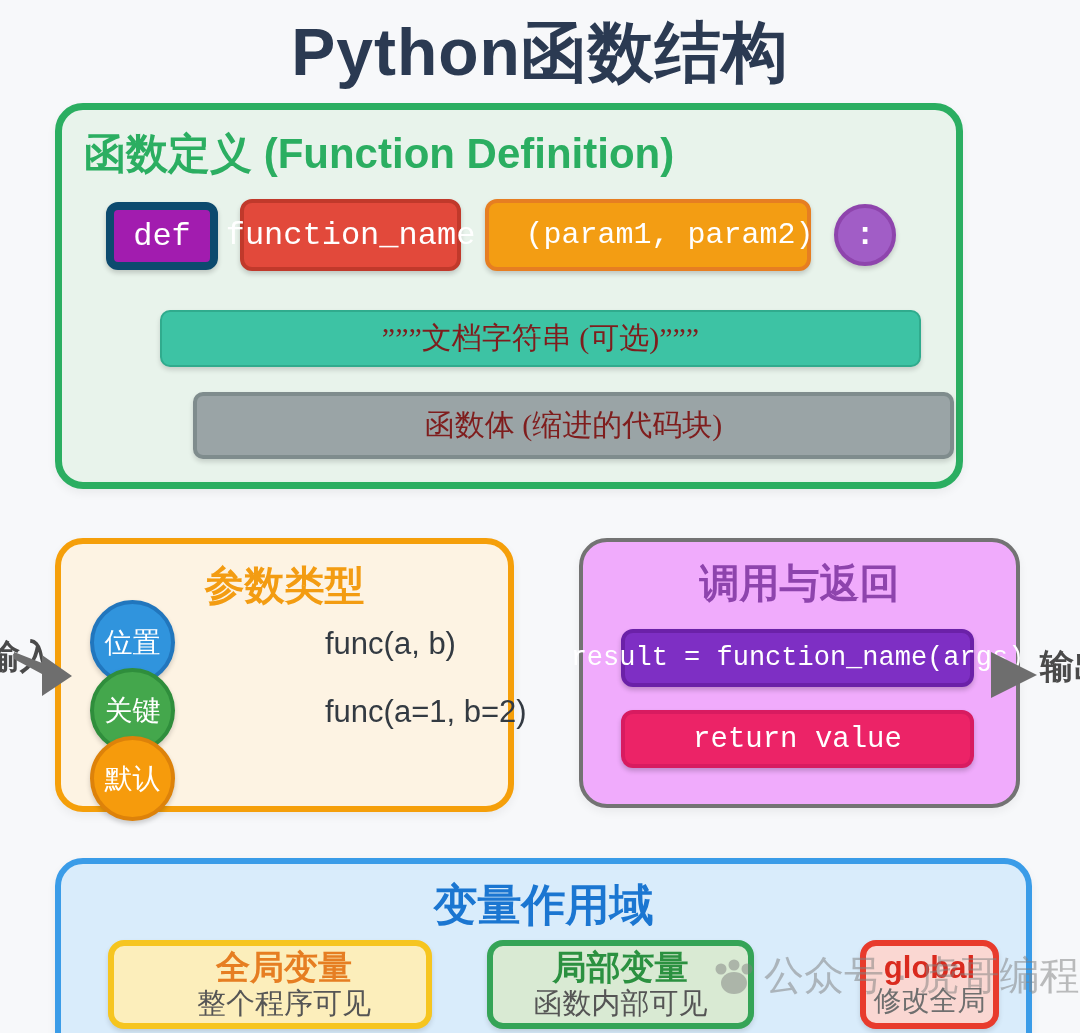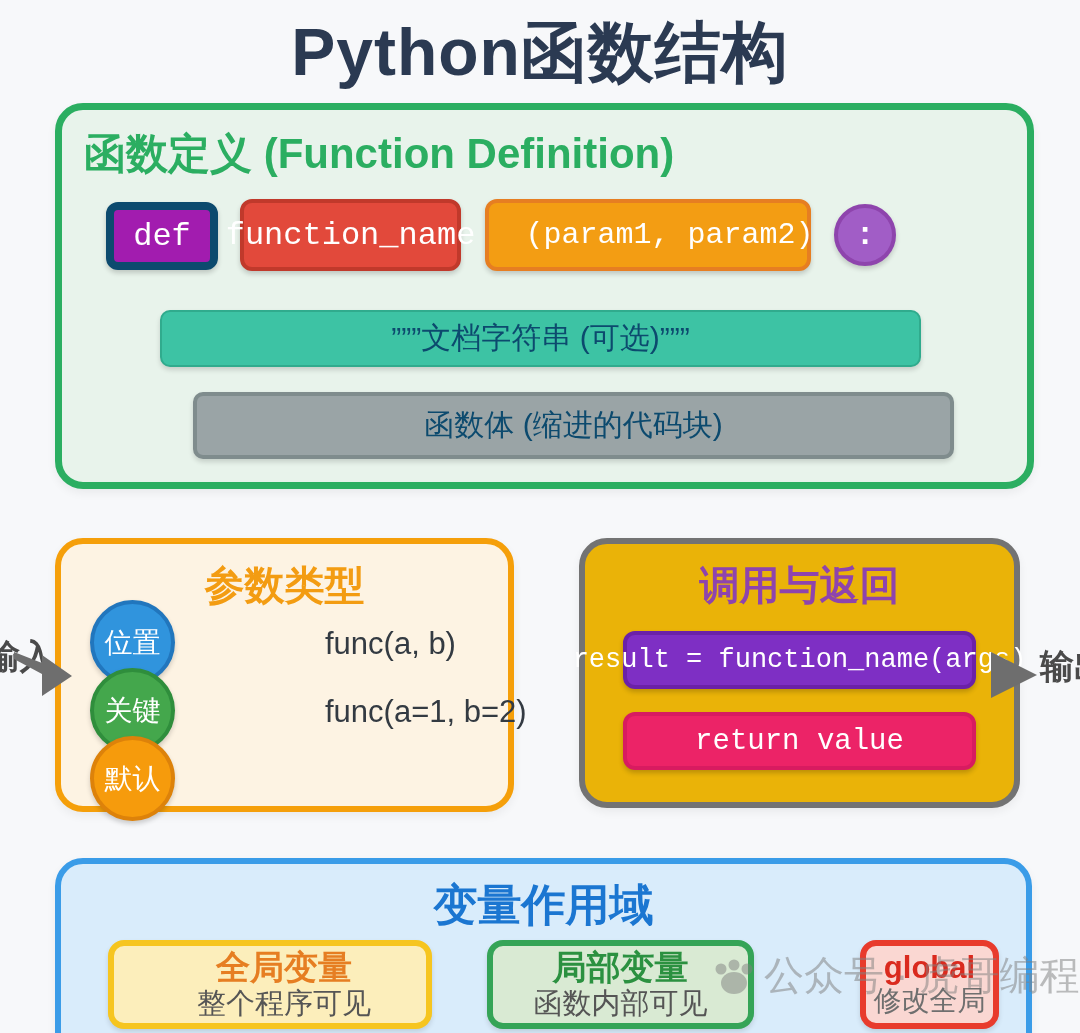--- a/index.html
+++ b/index.html
@@ -14,39 +14,39 @@
   
   .page-title {
     position:absolute; top:8px; left:0; width:100%;
     text-align:center; font-size:66px; font-weight:800;
     color:#2b3a52; letter-spacing:1px;
   }
 
   
   .container { position:absolute; border-radius:28px; box-shadow:0 4px 10px rgba(0,0,0,0.06); }
 
-  .def-container { left:55px; top:103px; width:979px; height:386px;
+  .def-container { left:55px; top:103px; width:908px; height:386px;
     background:#e8f3eb; border:7px solid #2bae61; }
   .def-heading { position:absolute; left:22px; top:16px;
     font-size:42px; font-weight:bold; color:#2bae61; white-space:nowrap; }
 
   .token {
     position:absolute; display:flex; align-items:center; justify-content:center;
     color:#fff; font-family:"Liberation Mono","DejaVu Sans Mono",monospace;
     border-radius:12px; box-shadow:0 3px 5px rgba(0,0,0,0.18); white-space:nowrap;
   }
   .tok-def    { left:44px;  top:92px;  width:112px; height:68px; background:#a21caf; border:8px solid #0c4a6e; font-size:32px; }
   .tok-fname  { left:178px; top:89px;  width:221px; height:72px; background:#e2493b; border:4px solid #c0392b; font-size:32px; }
   .tok-params { left:423px; top:89px;  width:326px; height:72px; background:#f39d13; border:4px solid #e67e22; font-size:30px;padding-left:43px; }
   .tok-colon  { left:772px; top:94px;  width:62px;  height:62px; background:#a15dc6; border:4px solid #8e44ad; font-size:32px; border-radius:50%; font-weight:bold; }
 
   .bar {
     position:absolute; left:98px; width:761px;
     display:flex; align-items:center; justify-content:center;
-    color:#0c4a6e; font-family:Liberation Sans, sans-serif; font-size:30px;
+    color:#7f1d1d; font-family:Liberation Serif, serif; font-size:30px;
     border-radius:10px; box-shadow:0 3px 5px rgba(0,0,0,0.15); white-space:nowrap;
   }
   .bar-docstring { top:200px; height:57px; background:#3dc3a4; border:2px solid #30ab8d; }
   .bar-body      { top:282px; height:67px; background:#9aa4a6; border:4px solid #7f8c8d;margin-left:33px; }
 
   
   .param-container { left:55px; top:538px; width:459px; height:274px;
     background:#fdf3e3; border:6px solid #f59f0a; }
   .param-heading { position:absolute; top:14px; left:0; width:100%; text-align:center;
     font-size:40px; font-weight:bold; color:#f39c12; }
@@ -56,21 +56,21 @@
     color:#fff; font-size:28px; box-shadow:0 3px 5px rgba(0,0,0,0.18);
   }
   .circle-pos { top:56px;  background:#3094dd; border:4px solid #2176bd; }
   .circle-kw  { top:124px; background:#44a74c; border:4px solid #2f8e3c; }
   .circle-def { top:192px; background:#f69b0c; border:4px solid #dd820a; }
   .example { position:absolute; left:264px; font-size:31px; color:#333a42; white-space:nowrap; }
   .ex-1 { top:82px; } .ex-2 { top:150px; } .ex-3 { top:219px; }
 
   
   .call-container { left:579px; top:538px; width:441px; height:270px;
-    background:#eab308; border:6px solid #737373; }
+    background:#f0abfc; border:4px solid #737373; }
   .call-heading { position:absolute; top:14px; left:0; width:100%; text-align:center;
     font-size:40px; font-weight:bold; color:#8e44ad; }
   .code-bar {
     position:absolute; left:38px; width:353px; height:58px;
     display:flex; align-items:center; justify-content:center;
     color:#fff; font-family:"Liberation Mono","DejaVu Sans Mono",monospace;
     border-radius:12px; box-shadow:0 3px 5px rgba(0,0,0,0.2); white-space:nowrap;
   }
   .bar-call   { top:87px;  background:#7e2fc4; border:4px solid #6b21a8; font-size:27px; overflow:visible; }
   .bar-return { top:168px; background:#ec2367; border:4px solid #d81b60; font-size:29px; }

